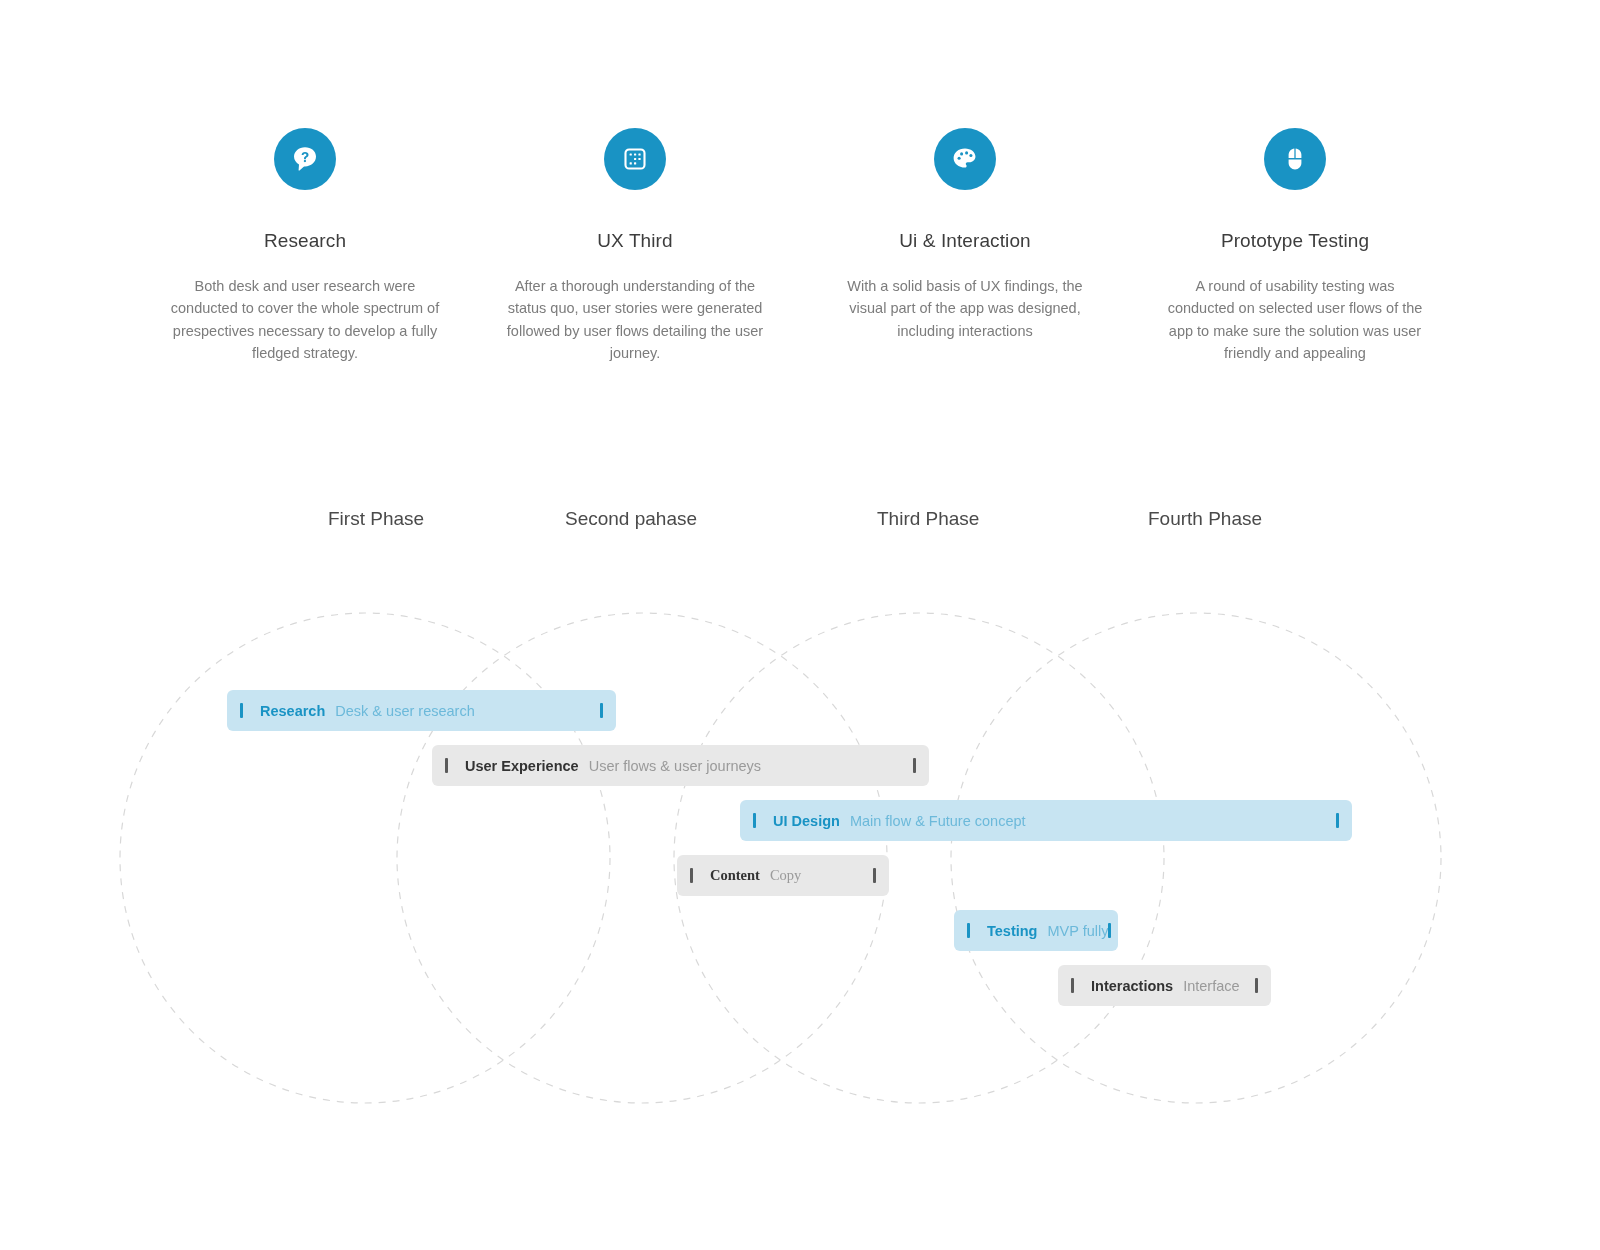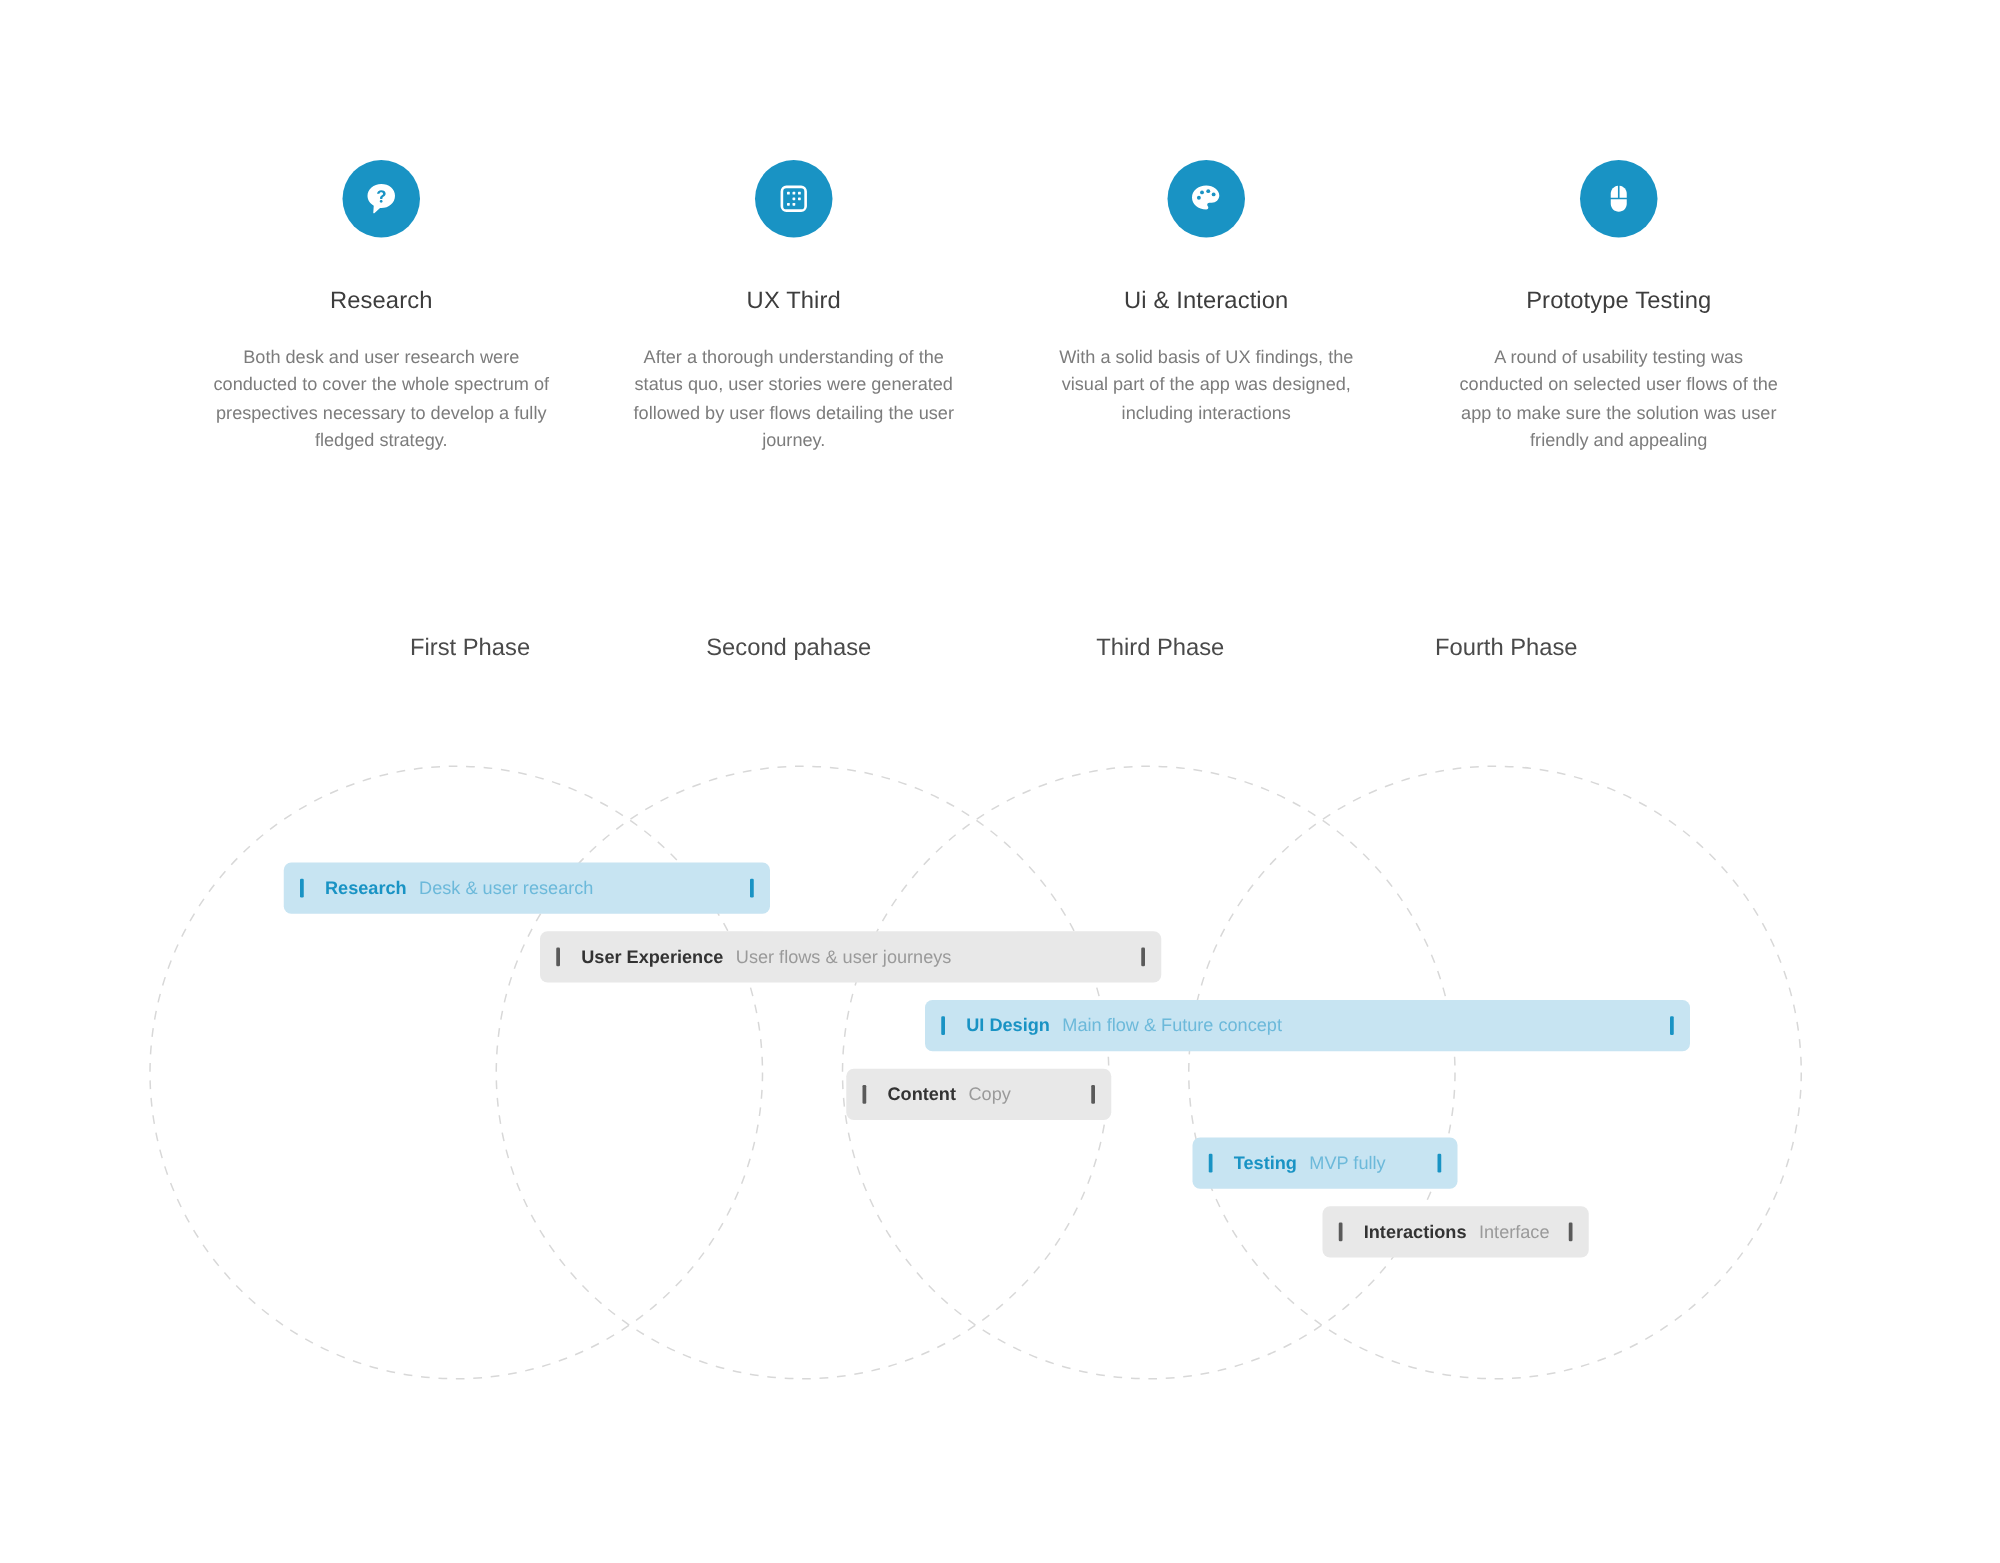--- a/index.html
+++ b/index.html
@@ -219,27 +219,27 @@
       <span class="bar-name">User Experience</span>
       <span class="bar-sub">User flows &amp; user journeys</span>
       <span class="tick tick-right"></span>
     </div>
     <div class="bar blue" style="left: 740px; top: 800px; width: 612px;">
       <span class="tick"></span>
       <span class="bar-name">UI Design</span>
       <span class="bar-sub">Main flow &amp; Future concept</span>
       <span class="tick tick-right"></span>
     </div>
-    <div class="bar gray" style="left: 677px; top: 855px; width: 212px;">
+    <div class="bar gray" style="left: 677px; top: 855px; width: 212px; font-family: Liberation Serif, serif;">
       <span class="tick"></span>
       <span class="bar-name">Content</span>
       <span class="bar-sub">Copy</span>
       <span class="tick tick-right"></span>
     </div>
-    <div class="bar blue" style="left: 954px; top: 910px; width: 212px; align-items: center;">
+    <div class="bar blue" style="left: 954px; top: 910px; width: 164px; align-items: center;">
       <span class="tick"></span>
       <span class="bar-name">Testing</span>
       <span class="bar-sub">MVP fully</span>
       <span class="tick tick-right"></span>
     </div>
     <div class="bar gray" style="left: 1058px; top: 965px; width: 213px;">
       <span class="tick"></span>
       <span class="bar-name">Interactions</span>
       <span class="bar-sub">Interface</span>
       <span class="tick tick-right"></span>

